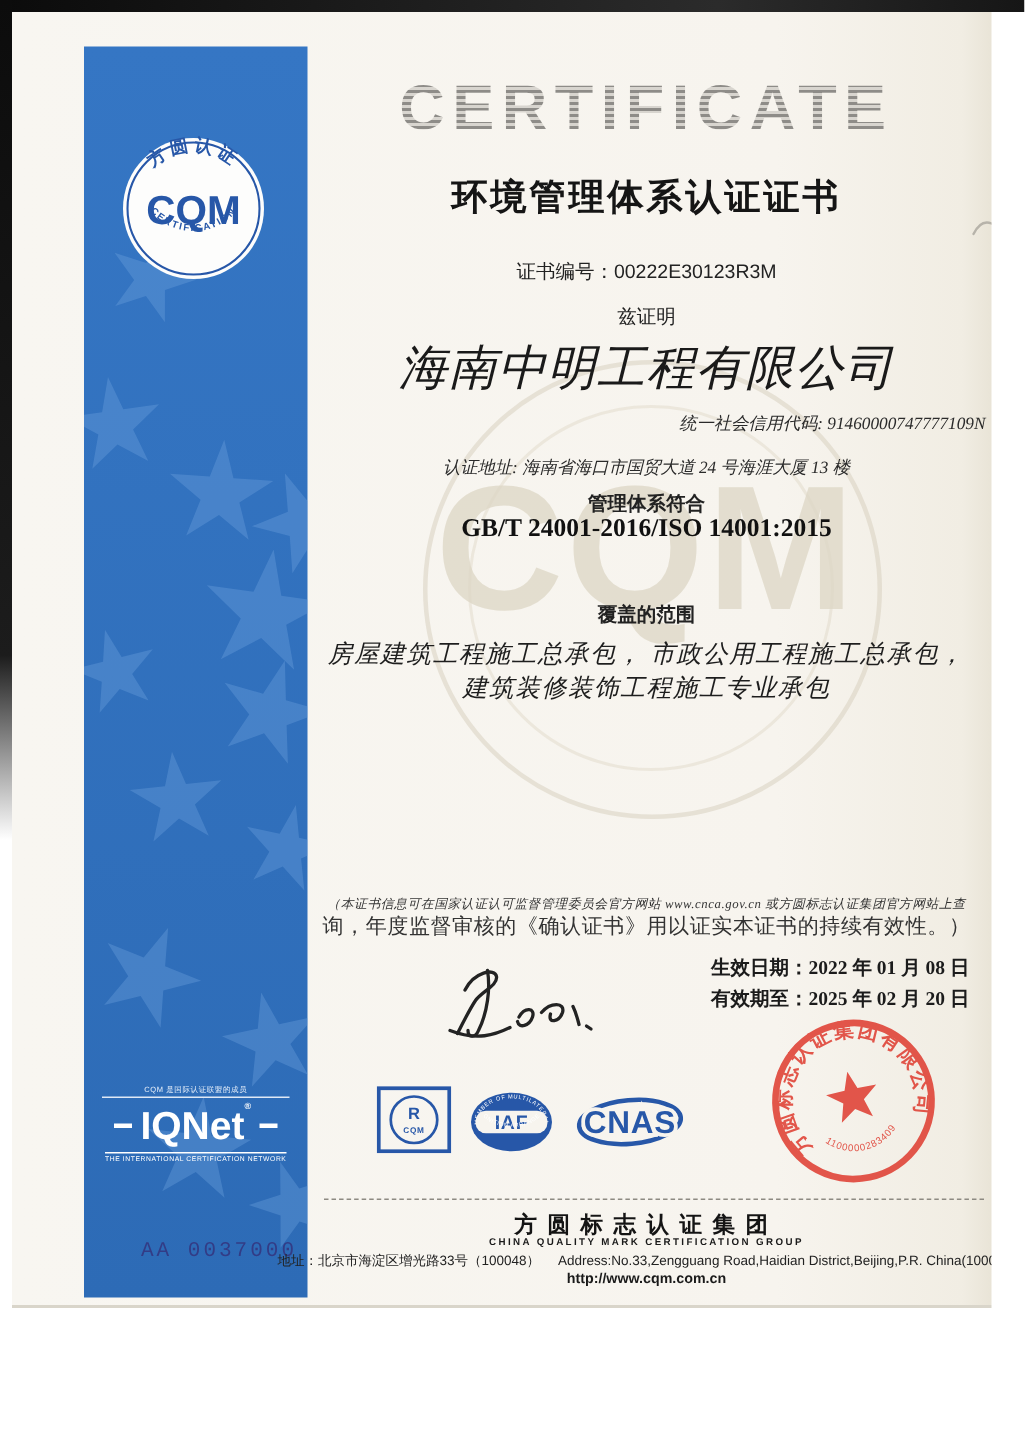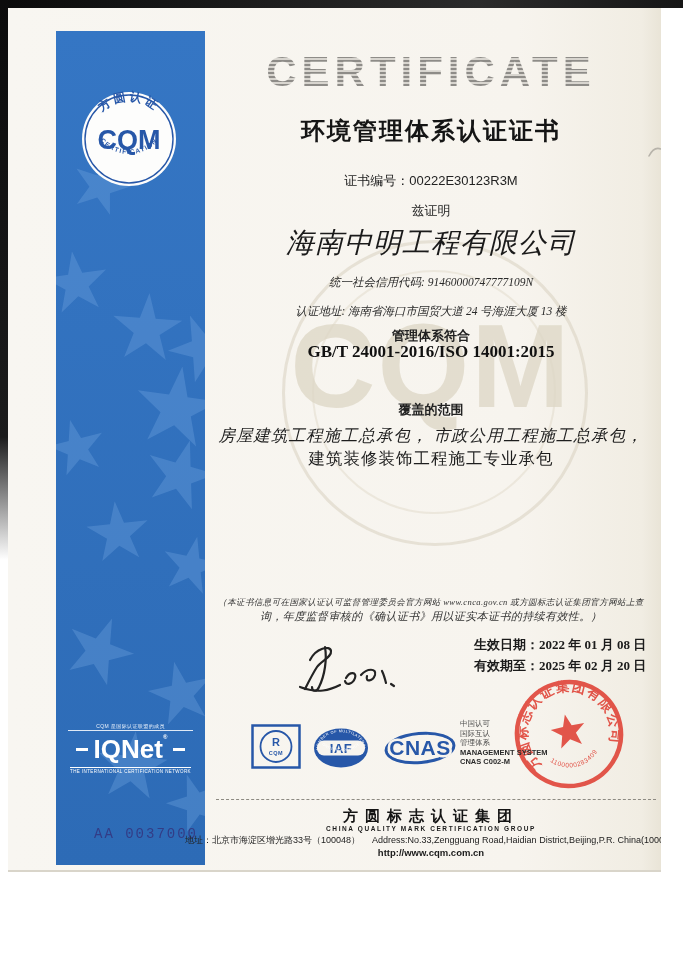--- a/index.html
+++ b/index.html
@@ -29,31 +29,31 @@
   
   .content{position:absolute;left:197px;top:0;width:452px;height:952px;}
   .cline{position:absolute;left:0;right:0;text-align:center;white-space:nowrap;color:#1d1d1d;}
   .cert-head{top:40px;font-family:"Liberation Sans",sans-serif;font-weight:bold;font-size:42px;
       letter-spacing:5px;
       background:repeating-linear-gradient(180deg,#8e8c88 0 2px,#d8d5cf 2px 4px);
       -webkit-background-clip:text;background-clip:text;color:transparent;}
   .title{top:107px;font-family:Liberation Mono, monospace;font-weight:bold;font-size:24px;letter-spacing:2px;color:#151515;}
   .certno{top:164px;font-size:13px;font-family:"Liberation Sans",sans-serif;color:#222;}
   .certify{top:194px;font-size:13px;color:#222;}
-  .company{top:216px;font-size:28px;font-style:italic;letter-spacing:1px;color:#1a1a1a;}
-  .credit{top:267px;font-size:11.5px;font-style:italic;color:#2a2a2a;}
+  .company{top:216px;font-size:32px;font-style:italic;letter-spacing:1px;color:#1a1a1a;}
+  .credit{top:267px;font-size:11.5px;font-style:italic;color:#2a2a2a;text-align:right;}
   .addr1{top:282px;font-size:11.5px;font-style:italic;color:#2a2a2a;}
   .addr2{top:296px;font-size:11.5px;font-style:italic;color:#2a2a2a;}
   .conform{top:319px;font-size:13px;font-weight:600;color:#222;}
   .standard{top:334px;font-size:17px;font-weight:bold;color:#111;}
   .scopelabel{top:393px;font-size:13px;font-weight:600;color:#222;}
   .scope1{top:417px;font-size:16.5px;font-style:italic;letter-spacing:1px;color:#1e1e1e;}
-  .scope2{top:440px;font-size:16.5px;letter-spacing:1px;color:#1e1e1e;}
+  .scope2{top:440px;font-size:16.5px;font-style:italic;letter-spacing:1px;color:#1e1e1e;}
   .note1{top:589px;font-size:8.5px;font-style:italic;letter-spacing:.4px;color:#333;}
-  .note2{top:601px;font-size:11px;font-style:italic;letter-spacing:.4px;color:#333;}
+  .note2{top:601px;font-size:14px;letter-spacing:.4px;color:#333;}
   .dates{position:absolute;left:466px;top:626px;width:190px;font-size:13px;line-height:21px;
          font-weight:600;color:#1b1b1b;white-space:nowrap;}
   .sig{position:absolute;left:286px;top:630px;}
   .seal{position:absolute;left:476px;top:641px;opacity:.9;}
   
   .mark{position:absolute;}
   .accred{position:absolute;left:452px;top:711px;font-family:"Liberation Sans",sans-serif;
           font-size:7.5px;line-height:9.5px;color:#4a4a4a;white-space:nowrap;}
   .accred .b{font-weight:bold;color:#2b2b2b;}
   .dash-sep{position:absolute;left:208px;top:791px;width:440px;border-top:1px dashed #8d8a82;}
@@ -214,27 +214,20 @@
       <text font-size="3.8" fill="#ffffff" letter-spacing="0.4" font-family="Liberation Sans, sans-serif">
         <textPath href="#iaf-arc-bottom" startOffset="50%" text-anchor="middle">RECOGNITION ARRANGEMENT</textPath>
       </text>
     </svg>
 
     <svg class="mark" style="left:374px;top:720px" width="76" height="40" viewBox="0 0 76 40">
       <ellipse cx="38" cy="20" rx="34" ry="14.5" fill="none" stroke="#2757a8" stroke-width="3" transform="rotate(-5 38 20)"></ellipse>
       <text x="38" y="27" text-anchor="middle" font-family="Liberation Sans, sans-serif" font-size="21" font-weight="bold" fill="#2757a8" stroke="#f7f4ee" stroke-width="5" paint-order="stroke" letter-spacing="0.5">CNAS</text>
     </svg>
 
-    <div class="accred">
-      <div>中国认可</div>
-      <div>国际互认</div>
-      <div>管理体系</div>
-      <div class="b">MANAGEMENT SYSTEM</div>
-      <div class="b">CNAS C002-M</div>
-    </div>
 
     <div class="dash-sep"></div>
 
     <svg class="artifact" width="16" height="16" viewBox="0 0 16 16">
       <path d="M2,13 Q7,3 14,6" fill="none" stroke="#b7b3aa" stroke-width="1.6" stroke-linecap="round"></path>
     </svg>
 
   </div>
 </div>
 

